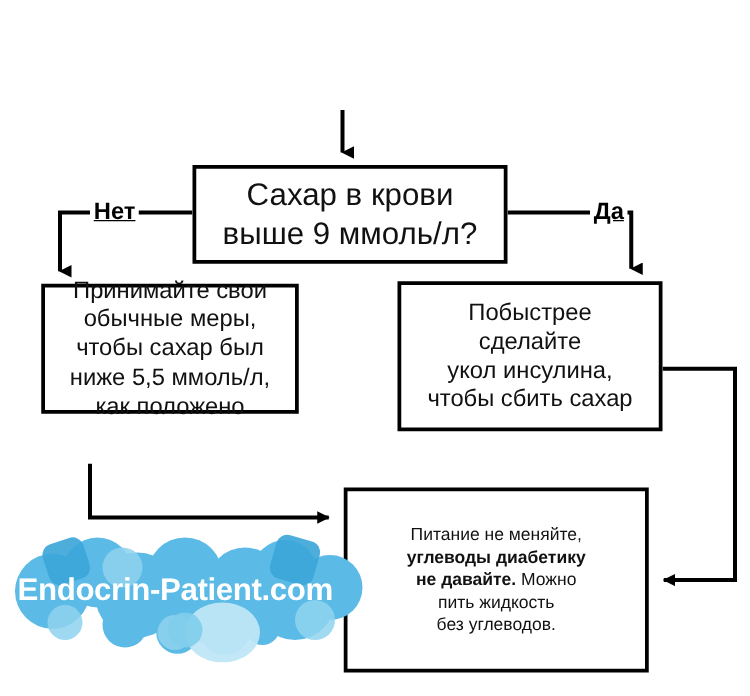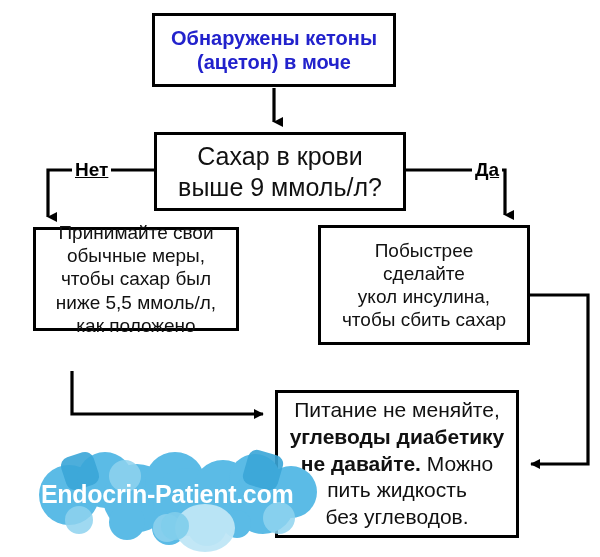--- a/index.html
+++ b/index.html
@@ -73,21 +73,21 @@
     top: 225px;
     width: 212px;
     height: 120px;
     font-size: 19px;
   }
   #node-bottom {
     left: 275px;
     top: 390px;
     width: 244px;
     height: 148px;
-    font-size: 21px;
+    font-size: 14px;
   }
   #node-bottom .txt { line-height: 1.28; }
   .b { font-weight: bold; margin-top: 18px; }
 
   
   .branch-label {
     position: absolute;
     font-size: 19px;
     font-weight: bold;
     color: #000000;
@@ -97,26 +97,25 @@
     line-height: 1;
     text-decoration: underline;
   }
   #label-no  { left: 72px;  top: 160px; }
   #label-yes { left: 432px; top: 160px; margin-left: 40px; }
 
   
   #watermark {
     position: absolute;
     left: 0px;
-    top: 440px;
+    top: 418px;
     width: 300px;
     height: 112px;
     z-index: 6;
     pointer-events: none;
-    margin-left: 27px;
   }
   #watermark .wm-text {
     position: absolute;
     left: 14px;
     top: 40px;
     font-size: 25px;
     font-weight: bold;
     color: #ffffff;
     letter-spacing: -0.3px;
     white-space: nowrap;
@@ -147,24 +146,20 @@
       <path d="M154,170 L48,170 L48,217" marker-end="url(#arrowDown)"></path>
 
       <path d="M406,170 L505,170 L505,215" marker-end="url(#arrowDown)"></path>
 
       <path d="M72,371 L72,414 L263,414" marker-end="url(#arrowRight)"></path>
 
       <path d="M530,295 L588,295 L588,464 L531,464" marker-end="url(#arrowLeft)"></path>
     </g>
   </svg>
 
-  <div class="node" id="node-start">
-    <span class="txt">Обнаружены кетоны
-(ацетон) в моче</span>
-  </div>
 
   <div class="node" id="node-decision">
     <span class="txt">Сахар в крови
 выше 9 ммоль/л?</span>
   </div>
 
   <div class="branch-label" id="label-no">Нет</div>
 
   <div class="branch-label" id="label-yes">Да</div>
 

